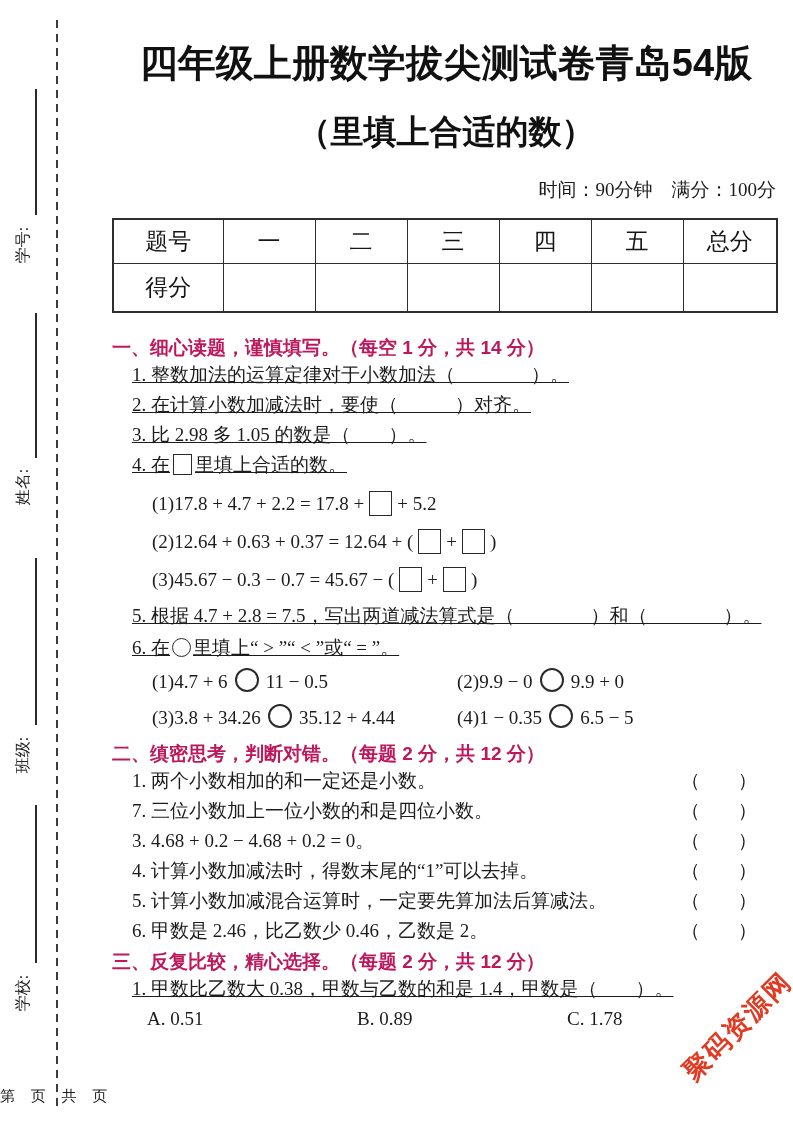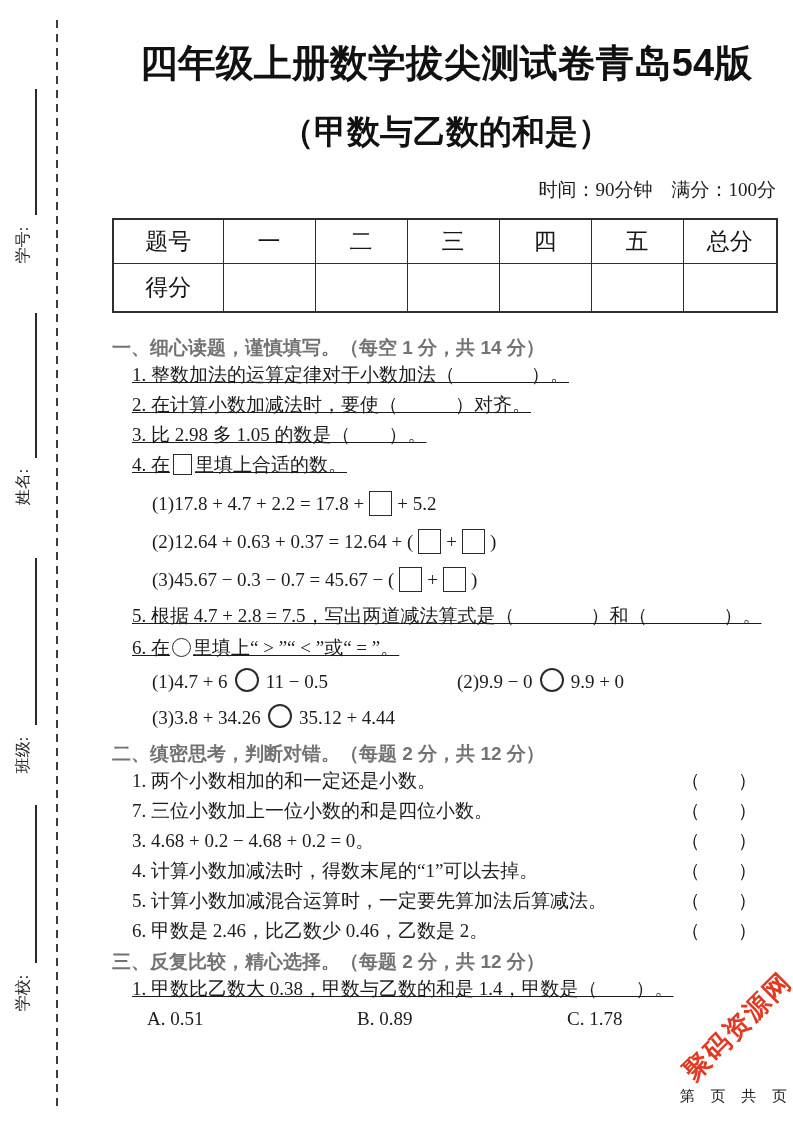--- a/index.html
+++ b/index.html
@@ -38,21 +38,21 @@
   
   table.score { border-collapse:collapse; table-layout:fixed; width:664px; margin-top:10px; }
   table.score { border:2.5px solid #2e2e2e;margin-top:16px; }
   table.score td { border:1.5px solid #2e2e2e; text-align:center; font-size:23px; color:#161616; padding:0; }
   tr.r1 td { height:43px; }
   tr.r2 td { height:47px; }
 
   
   .sec-head {
     margin-top:23px; font-family:"Liberation Sans", sans-serif;
-    font-weight:bold; font-size:19px; line-height:24px; color:#737373;
+    font-weight:bold; font-size:19px; line-height:24px; color:#be185d;
   }
   .q { margin-left:20px; font-size:19px; line-height:30px;text-decoration:underline; }
   .sub { margin-left:40px; font-size:19px; line-height:36px; }
   .tall { line-height:32px; }
 
   .box, .box-sm, .circ, .circ-sm { display:inline-block; border:1.5px solid #2b2b2b; background:#fff; }
   .box   { width:21px; height:23px; vertical-align:-6px; margin:0 5px; }
   .box-sm{ width:17px; height:19px; vertical-align:-4px; margin:0 3px; }
   .circ    { width:20px; height:20px; border-width:2px; border-radius:50%; vertical-align:-4px; margin:0 7px; }
   .circ-sm { width:17px; height:17px; border-radius:50%; vertical-align:-3px; margin:0 2px; }
@@ -62,21 +62,21 @@
 
   .judge { margin-left:20px; width:625px; font-size:19px; line-height:30px;
            display:flex; justify-content:space-between; }
 
   .options { margin-left:35px; font-size:19px; line-height:30px; display:flex; }
   .options span { width:210px; }
   .options span:last-child { width:auto; }
 
   
   .footer {
-    position:absolute; left:0; right:0; bottom:16px; text-align:right;
+    position:absolute; left:0; right:0; bottom:16px; text-align:left;
     font-size:15px; letter-spacing:6px; color:#222;
   }
   .watermark {
     position:absolute; left:660px; top:1010px; width:155px; height:32px;
     transform:rotate(-45deg); transform-origin:center;
     font-family:"Liberation Sans", sans-serif; font-weight:bold;
     font-size:26px; line-height:32px; letter-spacing:2px; text-align:center;
     color:#e23a22;
   }
 </style>
@@ -95,21 +95,21 @@
 
   <div class="side-line" style="top:558px;height:167px;"></div>
   <div class="side-label" style="top:744px;">班级:</div>
 
   <div class="side-line" style="top:805px;height:158px;"></div>
   <div class="side-label" style="top:982px;">学校:</div>
 
   <div class="content">
 
     <div class="title">四年级上册数学拔尖测试卷青岛54版</div>
-    <div class="subtitle">（甲数与乙数的和是）</div>
+    <div class="subtitle">（里填上合适的数）</div>
     <div class="info">时间：90分钟　满分：100分</div>
 
     <table class="score">
       <colgroup>
         <col style="width:110px">
           <col style="width:92px">
           <col style="width:92px">
           <col style="width:92px">
         <col style="width:92px">
           <col style="width:92px">
@@ -149,20 +149,21 @@
 
     <div class="q tall" style="margin-top:2px;">5. 根据 4.7 + 2.8 = 7.5，写出两道减法算式是（　　　　）和（　　　　）。</div>
     <div class="q tall"><span>6. 在</span><span class="circ-sm"></span><span>里填上“ &gt; ”“ &lt; ”或“ = ”。</span></div>
 
     <div class="comp-row">
       <span class="comp-left"><span>(1)4.7 + 6</span><span class="circ"></span><span>11 − 0.5</span></span>
       <span><span>(2)9.9 − 0</span><span class="circ"></span><span>9.9 + 0</span></span>
     </div>
     <div class="comp-row">
       <span class="comp-left"><span>(3)3.8 + 34.26</span><span class="circ"></span><span>35.12 + 4.44</span></span>
+      <span><span>(4)1 − 0.35</span><span class="circ"></span><span>6.5 − 5</span></span>
     </div>
 
     <div class="sec-head" style="margin-top:6px;">二、缜密思考，判断对错。（每题 2 分，共 12 分）</div>
     <div class="judge">
         <span>1. 两个小数相加的和一定还是小数。</span>
         <span>（　　）</span>
       </div>
     <div class="judge">
         <span>7. 三位小数加上一位小数的和是四位小数。</span>
         <span>（　　）</span>

